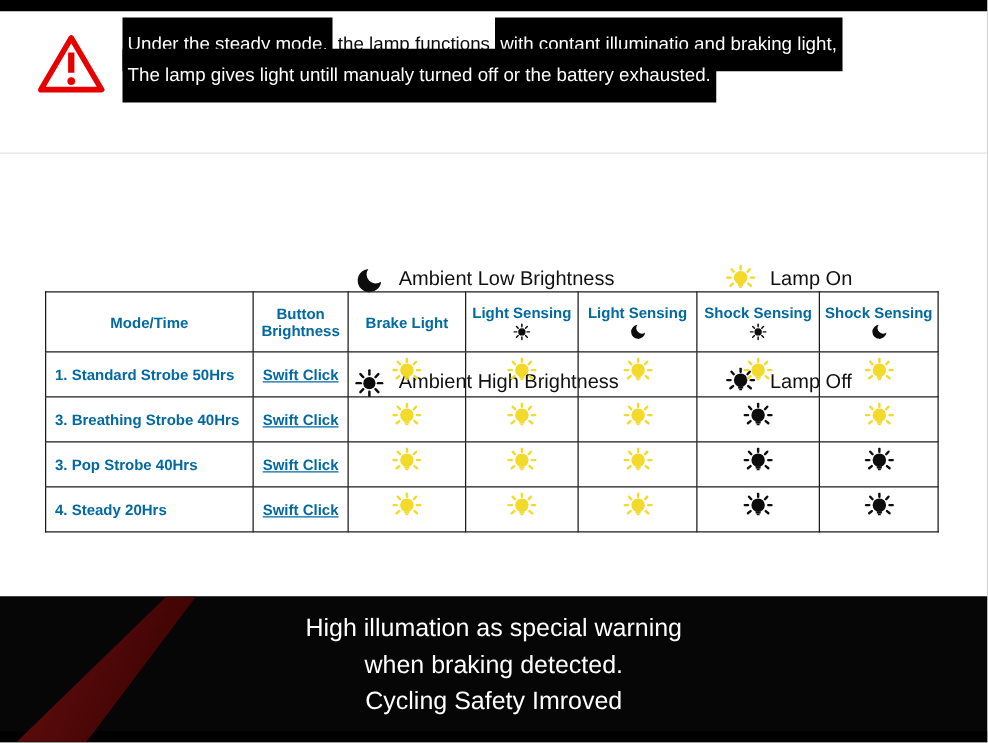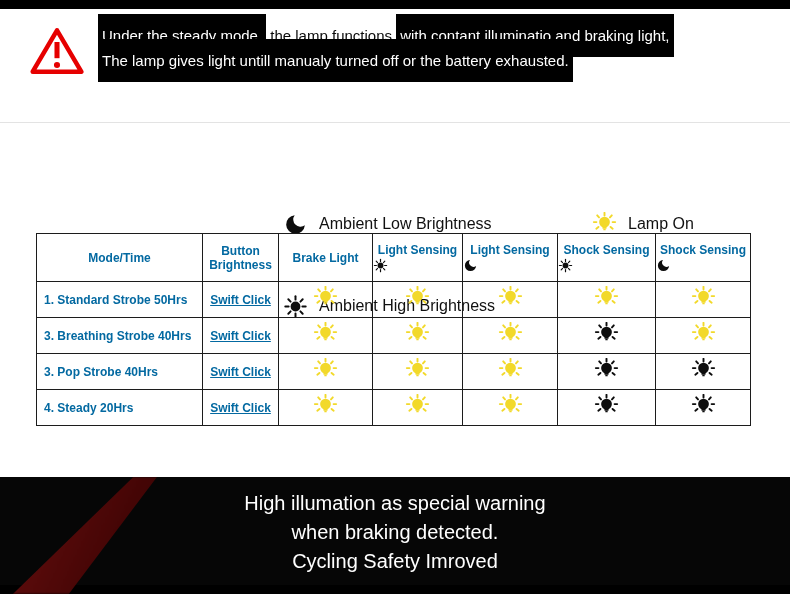--- a/index.html
+++ b/index.html
@@ -17,21 +17,21 @@
   .warn-icon svg { display:block; width:100%; height:100%; }
   .warn-text { font-size:15px; line-height:24.5px; color:#0a0a0a; }
   .warn-text p { margin:0; }
   .hl { background:var(--highlight-bg,#000); color:var(--highlight-text,#fff); padding:13px 4px; box-decoration-break:clone; }
 
   .divider { position:absolute; top:122px; left:0; width:100%; height:1px; background:#e3e3e3; }
 
   
   .legend-col { position:absolute; top:159px; }
   .legend-col.left { left:283px; }
-  .legend-col.right { left:592px;text-align:center; }
+  .legend-col.right { left:580px;text-align:center; }
   .legend-item { display:flex; align-items:center; gap:11px; height:34px;margin-top:48px; }
   .legend-label { font-size:16px; color:#101010; white-space:nowrap; }
 
   
   .icon { display:inline-flex; align-items:center; justify-content:center; }
   .icon svg { display:block; width:100%; height:100%; }
   .icon-lg { width:25px; height:25px; }
   .icon-bulb { width:25px; height:25px; }
   .icon-sm { width:15px; height:15px; }
   .icon-sun, .icon-moon { color:#0d0d0d; }
@@ -41,21 +41,21 @@
   
   table.mode-table {
     position:absolute; top:233px; left:36px; width:714px;
     border-collapse:collapse; table-layout:fixed;
     font-size:12px; color:#0369a1;
   }
   .mode-table th, .mode-table td { border:1px solid #1c1c1c; text-align:center; vertical-align:middle; }
   .mode-table thead tr { height:48px; }
   .mode-table tbody tr { height:36px; }
   .mode-table th { font-weight:700; }
-  .th-col { display:flex; flex-direction:column; gap:1px; }
+  .th-col { display:flex; flex-direction:column; align-items:center; gap:1px; }
   .mode-cell { text-align:left !important; padding-left:7px; font-weight:700; }
   .op-cell { font-weight:700;text-decoration:underline; }
 
   
   .footer {
     position:absolute; top:477px; left:0; right:0; bottom:0;
     background:#060606; color:#fff; text-align:center; padding-top:12px;
   }
   .footer p { margin:0; font-size:20px; line-height:29px; position:relative; z-index:2; }
   .red-shape {
@@ -129,20 +129,39 @@
       <line x1="24.1" y1="10.5" x2="21.4" y2="10.5"></line>
       <line x1="4.5" y1="17.3" x2="6.7" y2="15.5"></line>
       <line x1="21.5" y1="17.3" x2="19.3" y2="15.5"></line>
     </g>
     <circle cx="13" cy="10.5" r="5.6" fill="currentColor"></circle>
     <path d="M10.9 15.5h4.2v1.9h-4.2z" fill="currentColor"></path>
     <path d="M11.8 17.4h2.4v1.6h-2.4z" fill="currentColor"></path>
   </svg>
 </span>
       <span class="legend-label">Lamp On</span>
+    </div>
+    <div class="legend-item">
+      <span class="icon icon-lg icon-off">
+  <svg viewBox="0 0 26 26">
+    <g stroke="currentColor" stroke-width="2" stroke-linecap="round">
+      <line x1="13" y1="0.9" x2="13" y2="3.6"></line>
+      <line x1="5.4" y1="3.5" x2="7.3" y2="5.6"></line>
+      <line x1="20.6" y1="3.5" x2="18.7" y2="5.6"></line>
+      <line x1="1.9" y1="10.5" x2="4.6" y2="10.5"></line>
+      <line x1="24.1" y1="10.5" x2="21.4" y2="10.5"></line>
+      <line x1="4.5" y1="17.3" x2="6.7" y2="15.5"></line>
+      <line x1="21.5" y1="17.3" x2="19.3" y2="15.5"></line>
+    </g>
+    <circle cx="13" cy="10.5" r="5.6" fill="currentColor"></circle>
+    <path d="M10.9 15.5h4.2v1.9h-4.2z" fill="currentColor"></path>
+    <path d="M11.8 17.4h2.4v1.6h-2.4z" fill="currentColor"></path>
+  </svg>
+</span>
+      <span class="legend-label">Lamp Off</span>
     </div>
   </div>
 
   <table class="mode-table">
     <colgroup>
       <col style="width:166px">
         <col style="width:76px">
         <col style="width:94px">
       <col style="width:90px">
         <col style="width:95px">

